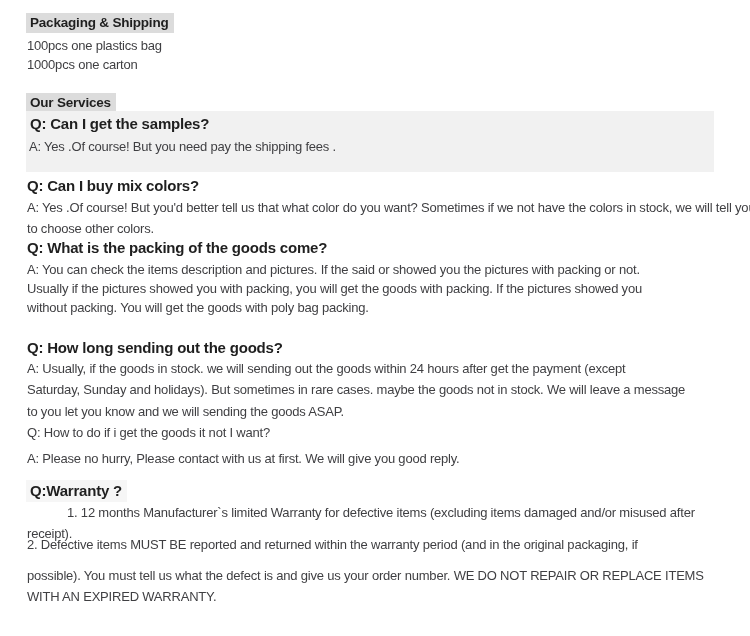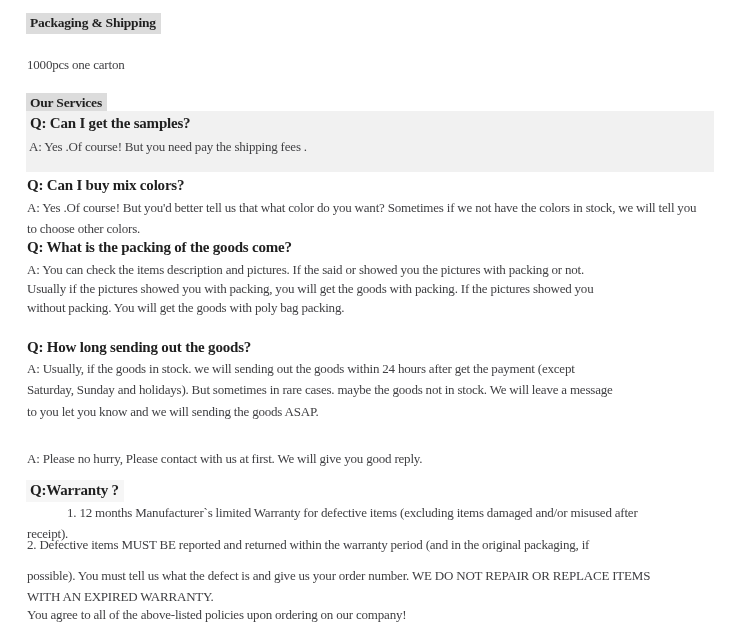--- a/index.html
+++ b/index.html
@@ -1,20 +1,20 @@
 <!DOCTYPE html>
 <html style="--page-bg: #ffffff; --header-highlight: #dcdcdc; --qa-block-bg: #f1f1f1; --warranty-highlight: #f6f6f6; --heading-text: #1f1f1f; --body-text: #3f3f42;"><head>
 <meta charset="utf-8">
 <style>
   html,body{margin:0;padding:0;background:#fff;}
   #page{
     position:relative;
     width:750px;height:636px;
     background:var(--page-bg,#fff);
-    font-family:Liberation Serif, serif;
+    font-family:Liberation Sans, sans-serif;
     overflow:hidden;
   }
   .abs{position:absolute;}
   .hl{
     display:inline-block;
     padding:2px 5px 3px 4px;
     font-size:13.5px;font-weight:bold;
     letter-spacing:-0.2px;
     color:var(--heading-text,#1f1f1f);
     background:var(--header-highlight,#dcdcdc);
@@ -38,20 +38,21 @@
     background:var(--qa-block-bg,#f1f1f1);
     width:688px;height:61px;
   }
 </style>
 </head>
 <body>
 
 <div id="page">
 
   <span class="hl abs" style="left:26px;top:13px;">Packaging &amp; Shipping</span>
+  <div class="t abs" style="left:27px;top:37px;">100pcs one plastics bag</div>
   <div class="t abs" style="left:27px;top:56px;">1000pcs one carton</div>
 
   <span class="hl abs" style="left:26px;top:93px;">Our Services</span>
 
   <div class="block abs" style="left:26px;top:111px;"></div>
   <div class="q abs" style="left:30px;top:115px;">Q: Can I get the samples?</div>
   <div class="t abs" style="left:29px;top:138px;">A: Yes .Of course! But you need pay the shipping fees .</div>
 
   <div class="q abs" style="left:27px;top:177px;">Q: Can I buy mix colors?</div>
   <div class="t abs" style="left:27px;top:199px;">A: Yes .Of course! But you'd better tell us that what color do you want? Sometimes if we not have the colors in stock, we will tell you</div>
@@ -59,23 +60,23 @@
 
   <div class="q abs" style="left:27px;top:239px;">Q: What is the packing of the goods come?</div>
   <div class="t abs" style="left:27px;top:280px;">Usually if the pictures showed you with packing, you will get the goods with packing. If the pictures showed you</div>
   <div class="t abs" style="left:27px;top:261px;">A: You can check the items description and pictures. If the said or showed you the pictures with packing or not.</div>
   <div class="t abs" style="left:27px;top:299px;">without packing. You will get the goods with poly bag packing.</div>
 
   <div class="q abs" style="left:27px;top:339px;">Q: How long sending out the goods?</div>
   <div class="t abs" style="left:27px;top:360px;">A: Usually, if the goods in stock. we will sending out the goods within 24 hours after get the payment (except</div>
   <div class="t abs" style="left:27px;top:381px;">Saturday, Sunday and holidays). But sometimes in rare cases. maybe the goods not in stock. We will leave a message</div>
   <div class="t abs" style="left:27px;top:403px;">to you let you know and we will sending the goods ASAP.</div>
+  <div class="t abs" style="left:27px;top:424px;">Q: How to do if i get the goods it not I want?</div>
   <div class="t abs" style="left:27px;top:450px;">A: Please no hurry, Please contact with us at first. We will give you good reply.</div>
 
   <span class="hl light abs" style="left:26px;top:480px;font-weight:bold;text-align:center;">Q:Warranty ?</span>
   <div class="t abs" style="left:27px;top:504px;margin-left:40px;">1. 12 months Manufacturer`s limited Warranty for defective items (excluding items damaged and/or misused after</div>
   <div class="t abs" style="left:27px;top:525px;">receipt).</div>
   <div class="t abs" style="left:27px;top:536px;">2. Defective items MUST BE reported and returned within the warranty period (and in the original packaging, if</div>
   <div class="t abs" style="left:27px;top:588px;">WITH AN EXPIRED WARRANTY.</div>
   <div class="t abs" style="left:27px;top:567px;">possible). You must tell us what the defect is and give us your order number. WE DO NOT REPAIR OR REPLACE ITEMS</div>
-  <div class="t abs" style="left:27px;top:606px;">You agree to all of the above-listed policies upon ordering on our company!</div>
 
 </div>
 
 </body></html>

